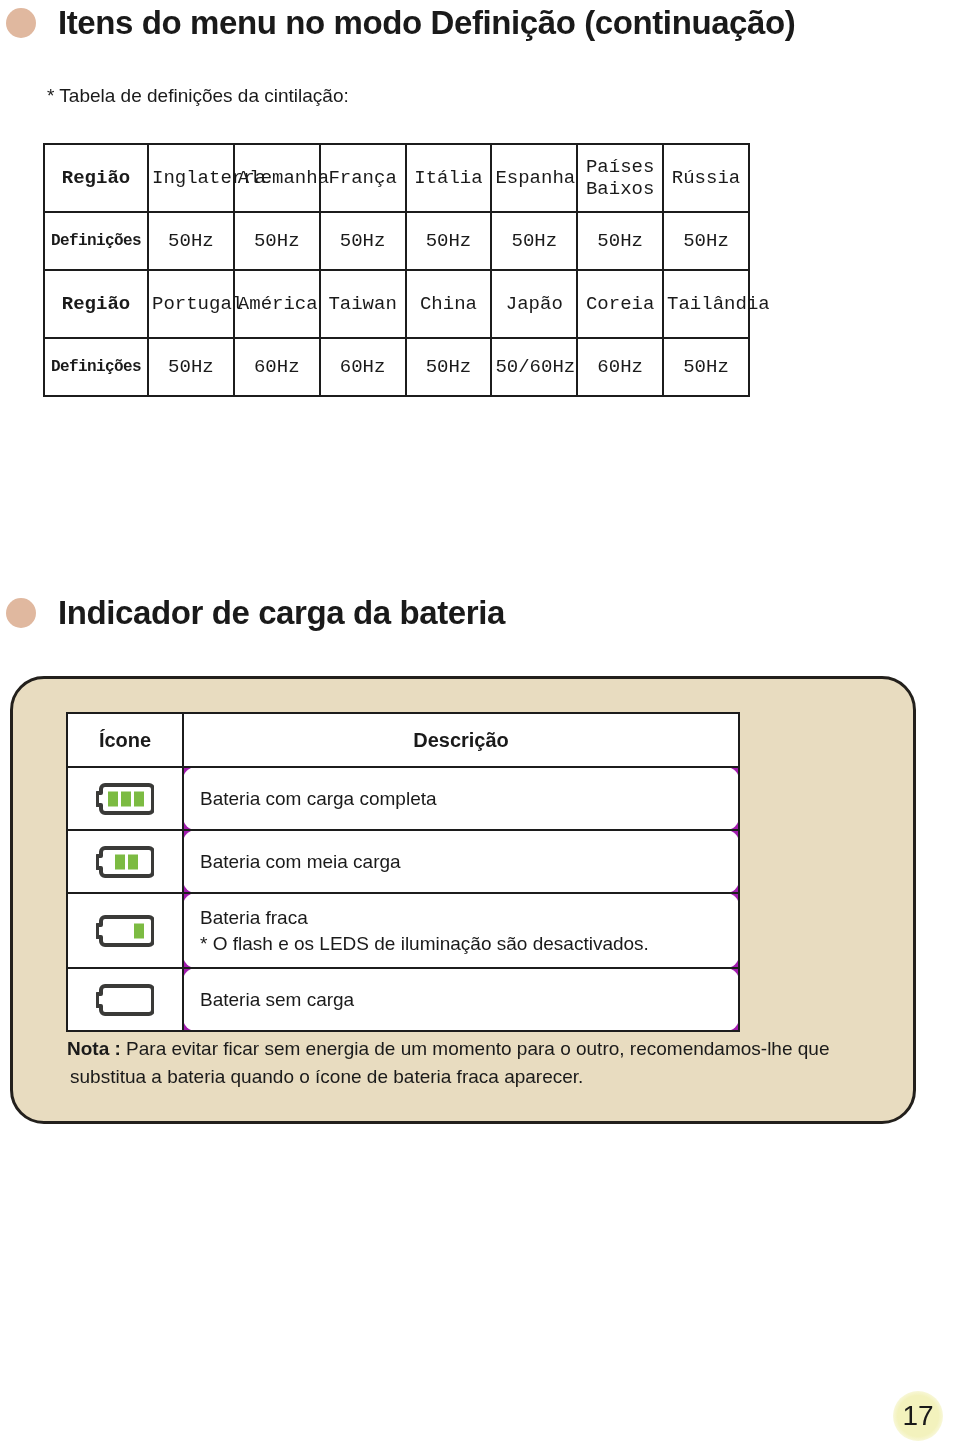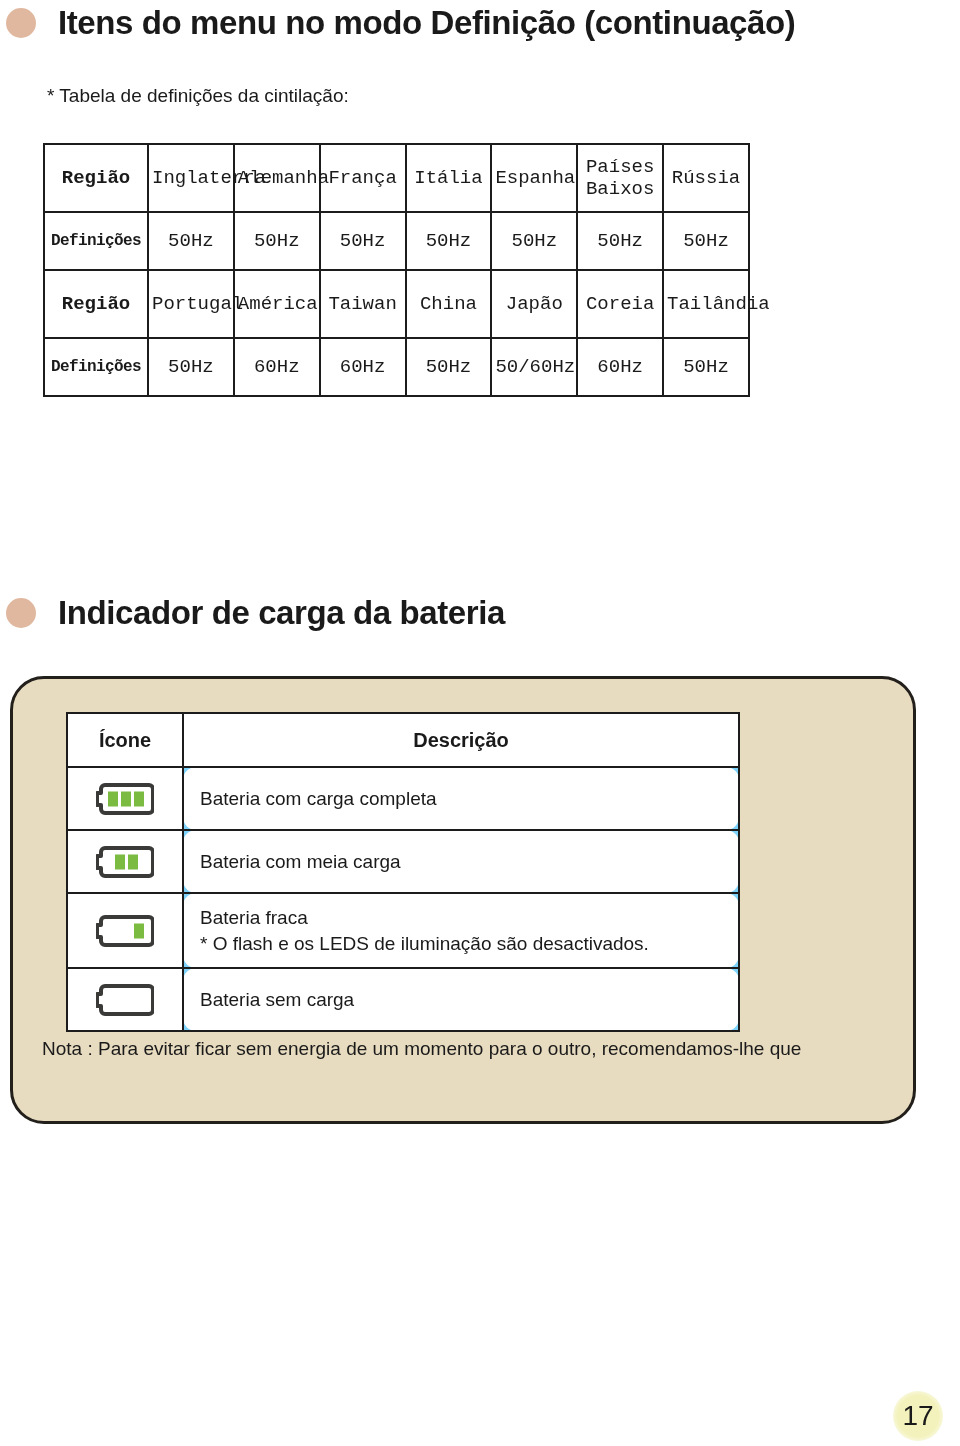--- a/index.html
+++ b/index.html
@@ -98,21 +98,21 @@
   }
 
   
   #battery-table {
     position: absolute;
     top: 712px;
     left: 66px;
     width: 672px;
     border-collapse: collapse;
     table-layout: fixed;
-    background: #7dd3fc;
+    background: #a21caf;
   }
   #battery-table td {
     border: 2.5px solid #1c1c1c;
     background: #ffffff;
     vertical-align: middle;
     padding: 0;
   }
   #battery-table col.col-icon { width: 116px; }
   #battery-table col.col-desc { width: 556px; }
 
@@ -145,21 +145,21 @@
   
   #note {
     position: absolute;
     top: 1035px;
     left: 42px;
     width: 856px;
     font-size: 19px;
     line-height: 1.45;
     color: #1a1a1a;
   }
-  #note .note-label { font-weight: normal; }
+  #note .note-label { font-weight: bold; margin-left: 25px; }
   #note .note-line2 { display: block; padding-left: 28px; }
 
   
   #page-number {
     position: absolute;
     top: 1391px;
     left: 893px;
     width: 50px;
     height: 50px;
     border-radius: 50%;
@@ -305,15 +305,16 @@
           </svg>
         </span>
       </td>
       <td class="desc-cell">Bateria sem carga</td>
     </tr>
   </tbody>
 </table>
 
 <div id="note">
   <span class="note-label">Nota :</span><span> Para evitar ficar sem energia de um momento para o outro, recomendamos-lhe que</span>
+  <span class="note-line2">substitua a bateria quando o ícone de bateria fraca aparecer.</span>
 </div>
 
 <div id="page-number">17</div>
 
 </body></html>

